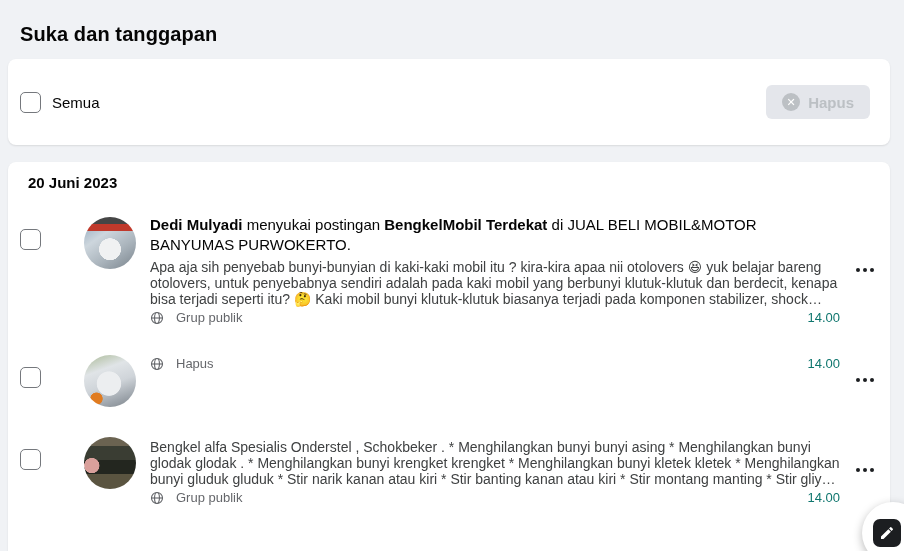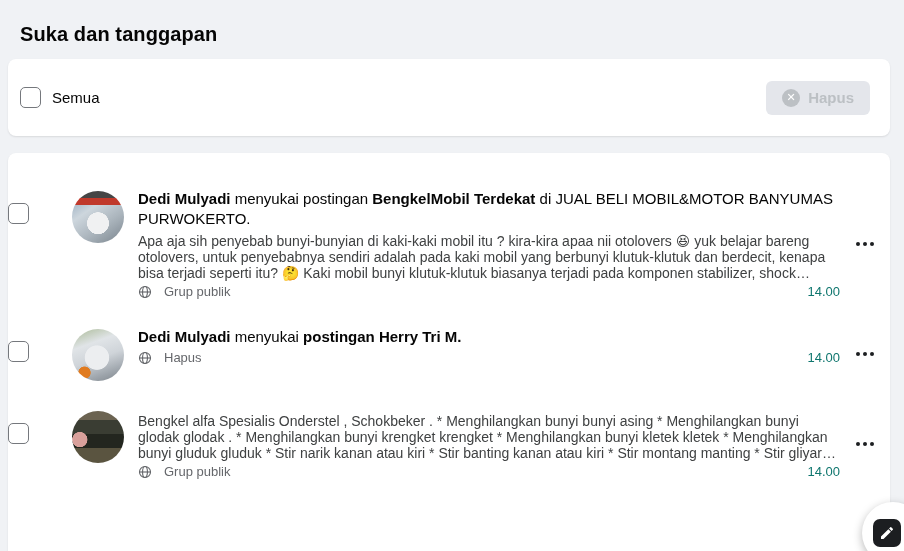--- a/index.html
+++ b/index.html
@@ -5,31 +5,31 @@
   * { box-sizing: border-box; margin: 0; padding: 0; }
   html,body { width:904px; height:551px; }
   body { font-family:"Liberation Sans","DejaVu Sans",sans-serif; }
   .page { position:relative; width:904px; height:551px; background:#f0f2f5; overflow:hidden; }
 
   .page-title { font-size:20px; font-weight:700; color:#050505; padding:23px 0 0 20px; letter-spacing:.1px; }
 
   .card { background:#fff; margin-left:8px; margin-right:14px; border-radius:8px; box-shadow:0 1px 2px rgba(0,0,0,.10); }
 
   
-  .toolbar-card { margin-top:13px; height:77px; display:flex; align-items:center; padding:0 20px 0 12px; }
+  .toolbar-card { margin-top:13px; height:86px; display:flex; align-items:center; padding:0 20px 0 12px; }
   .cb { appearance:none; -webkit-appearance:none; width:21px; height:21px; border:1.4px solid #75787d; border-radius:5px; background:#fff; flex:none; cursor:pointer; }
   .toolbar-card .label { font-size:15px; color:#050505; margin-left:11px; }
   .delete-btn { margin-left:auto; display:flex; align-items:center; gap:8px; background:#e4e6eb; border:none; border-radius:6px; height:34px; padding:0 16px; font-family:inherit; font-size:15px; font-weight:700; color:#bcc0c4; cursor:default; }
   .circle-x { width:18px; height:18px; border-radius:50%; background:#bcc0c4; color:#fff; font-size:11px; font-weight:700; display:flex; align-items:center; justify-content:center; line-height:1; }
 
   
   .list-card { margin-top:17px; border-radius:8px 8px 0 0; height:421px; padding-top:12px; overflow:hidden; }
   .date-header { font-size:15px; font-weight:700; color:#050505; margin-left:20px; }
 
-  .item { display:flex; margin-top:24px; }
+  .item { display:flex; padding-left:12px; margin-top:24px; }
   .item + .item { margin-top:28px; }
   .item .cb { margin-top:14px; }
   .avatar { width:52px; height:52px; border-radius:50%; margin-left:43px; margin-top:2px; flex:none; cursor:pointer; }
   .avatar.a1 { background:
       linear-gradient(180deg,#454545 0 14%,#c0392b 14% 27%,rgba(0,0,0,0) 27%),
       radial-gradient(circle at 50% 62%,#f0f1f2 0 26%,rgba(0,0,0,0) 27%),
       linear-gradient(145deg,#8aa2b8 0%,#cdd6dd 35%,#aab4bc 65%,#79838c 100%); }
   .avatar.a2 { background:
       radial-gradient(circle at 24% 84%,#e07b20 0 10%,rgba(0,0,0,0) 11%),
       radial-gradient(circle at 48% 55%,#eceef0 0 30%,rgba(0,0,0,0) 32%),
@@ -64,20 +64,21 @@
   <div class="card toolbar-card">
     <input type="checkbox" class="cb" style="">
     <span class="label">Semua</span>
     <button class="delete-btn">
       <span class="circle-x">✕</span>
       <span>Hapus</span>
     </button>
   </div>
 
   <div class="card list-card">
+    <div class="date-header">20 Juni 2023</div>
 
     <div class="item">
       <input type="checkbox" class="cb" style="">
       <div class="avatar a1"></div>
       <div class="content">
         <div class="title">
           <span class="strong">Dedi Mulyadi</span>
           <span>menyukai postingan</span>
           <span class="strong">BengkelMobil Terdekat</span>
           <span>di JUAL BELI MOBIL&amp;MOTOR BANYUMAS PURWOKERTO.</span>
@@ -101,26 +102,20 @@
             <i></i>
             <i></i>
           </span>
       </div>
     </div>
 
     <div class="item">
       <input type="checkbox" class="cb" style="">
       <div class="avatar a2"></div>
       <div class="content">
-        <div class="title">
-          <span class="strong">Dedi Mulyadi</span>
-          <span>menyukai</span>
-          <span class="strong">postingan Herry Tri M.</span>
-          <span></span>
-        </div>
         <div class="footer">
           <span class="audience">
             <svg class="globe" viewBox="0 0 16 16" fill="none" stroke="#65676b" stroke-width="1.3">
                 <circle cx="8" cy="8" r="6.3"></circle>
                 <ellipse cx="8" cy="8" rx="2.8" ry="6.3"></ellipse>
                 <line x1="1.7" y1="8" x2="14.3" y2="8"></line>
               </svg>
             <span>Hapus</span>
           </span>
           <span class="time">14.00</span>

